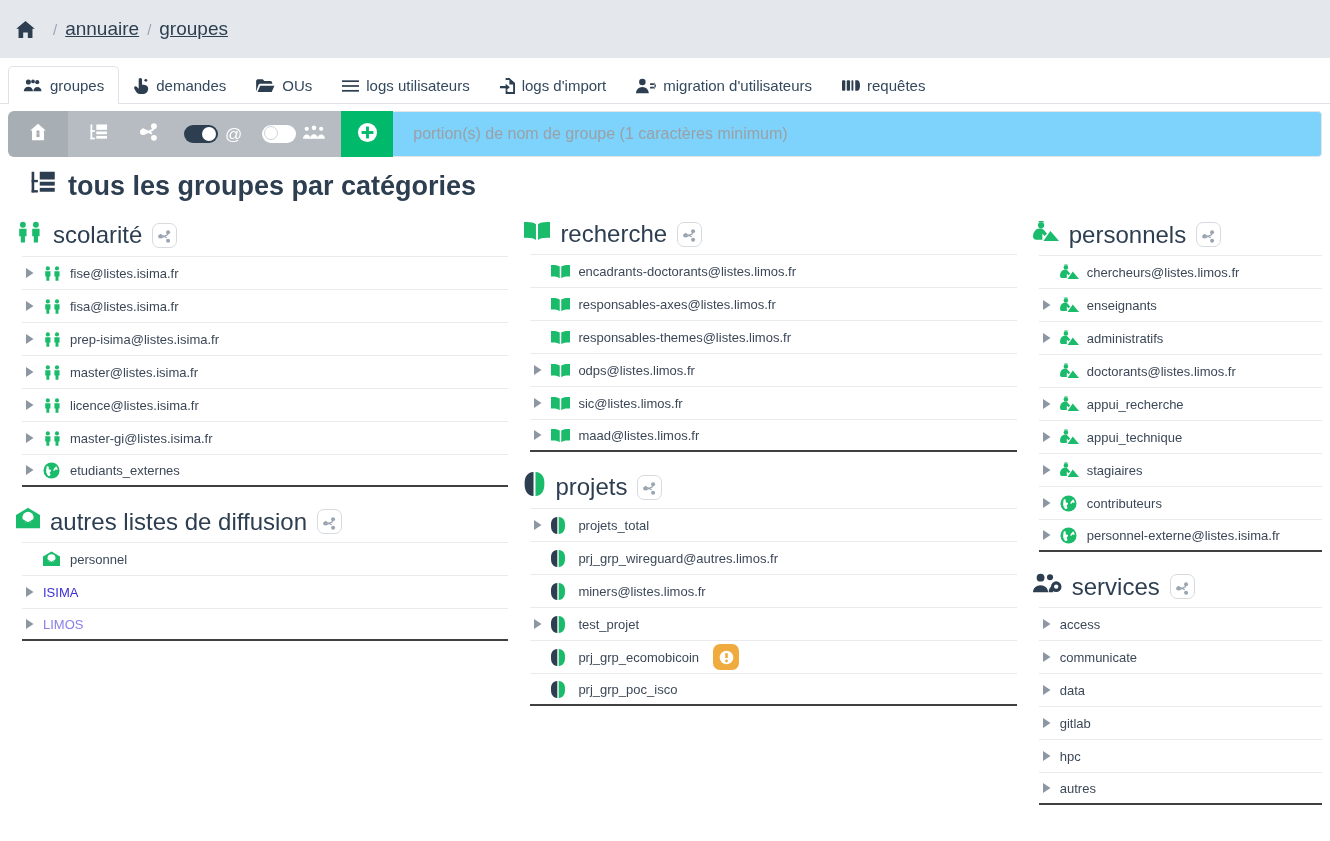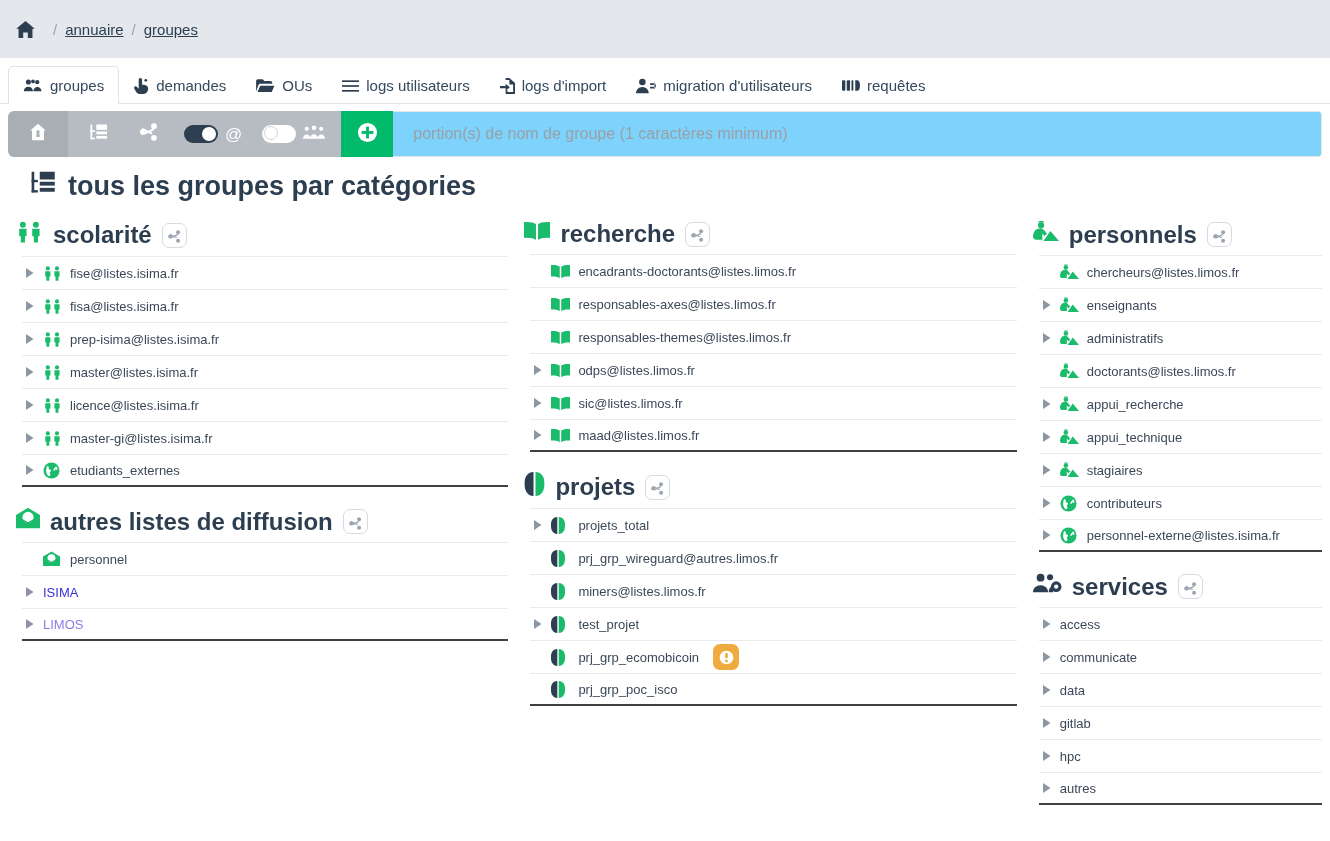--- a/index.html
+++ b/index.html
@@ -20,21 +20,21 @@
     align-items: center;
     padding: 0 0 0 16px;
     font-size: 15px;
     color: #34495e;
   }
   .breadcrumb-bar .home-ico { display:flex; align-items:center; margin-right: 10px; }
   .bc-sep { color: #9aa5b1; margin: 0 8px; font-size: 15px; }
   .bc-link {
     color: #2c3e50;
     text-decoration: underline;
-    font-size: 15px;
+    font-size: 19px;
     cursor: pointer;
   }
 
   
   .tabs {
     display: flex;
     align-items: flex-end;
     height: 46px;
     border-bottom: 1px solid #dfe3e8;
     padding-left: 8px;
@@ -146,21 +146,21 @@
     padding: 0 8px 0 8px;
     gap: 8px;
   }
   .col { width: 505px; }
   .col.narrow { width: 300px; }
 
   .section { margin-bottom: 20px; }
   .section-head {
     display: flex; align-items: center; gap: 10px;
     margin: 8px 0 6px 8px;
-    font-size: 24px; font-weight: bold; color: #2c3e50;
+    font-size: 24px; font-weight: normal; color: #2c3e50;
   }
   .share-btn {
     width: 25px; height: 25px;
     border: 1px solid #d7dbdf;
     border-radius: 7px;
     display: flex; align-items: center; justify-content: center;
     cursor: pointer; flex: none;
     background: #fff;
   }
 

